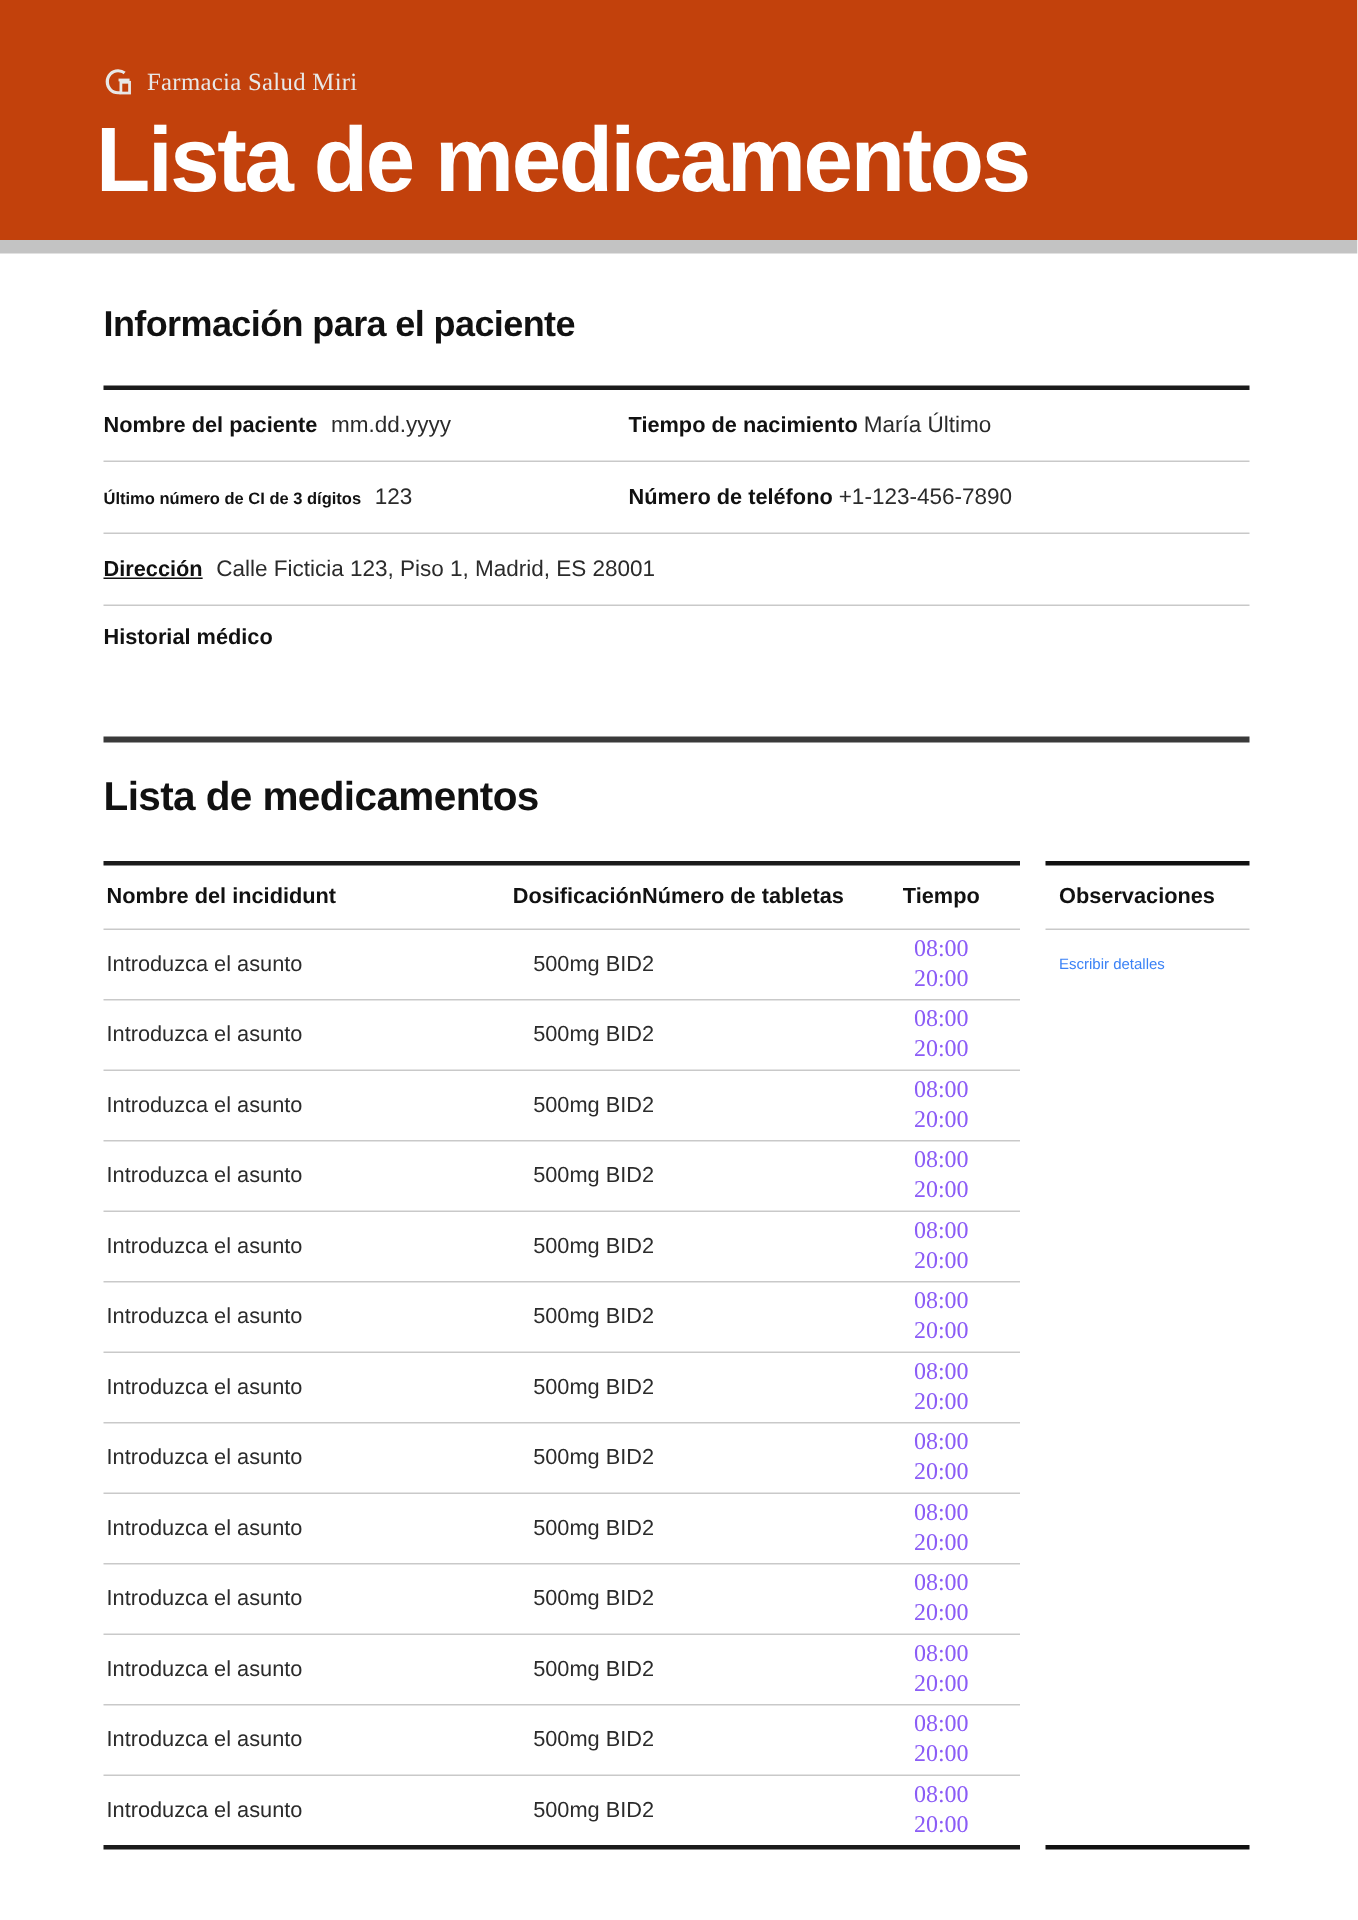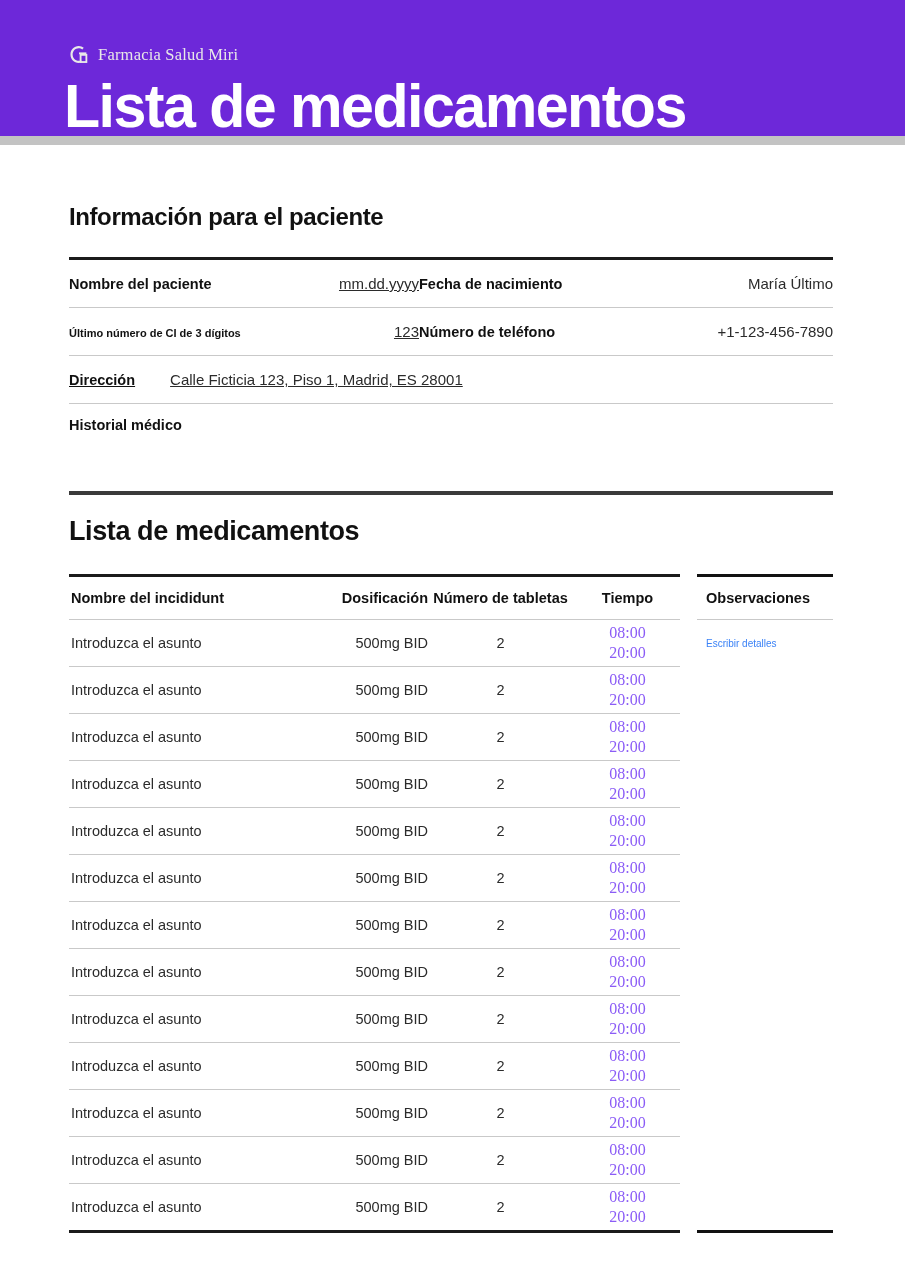--- a/index.html
+++ b/index.html
@@ -11,22 +11,22 @@
     width: 905px;
     height: 1280px;
     font-family: "Liberation Sans", sans-serif;
     color: #111111;
     overflow: hidden;
     position: relative;
   }
 
   
   .masthead {
-    background: #6d28d9;
-    height: 136px;
+    background: #c2410c;
+    height: 160px;
     padding: 0;
     position: relative;
     box-sizing: border-box;
   }
   .brand-row {
     position: absolute;
     left: 68px;
     top: 44px;
     display: flex;
     align-items: center;
@@ -91,38 +91,37 @@
 
   .info-row {
     display: flex;
     align-items: center;
     min-height: 47px;
     padding: 0;
   }
   .info-cell {
     display: flex;
     align-items: baseline;
-    gap: 30px;
-    justify-content: space-between;
+    gap: 4px;
   }
   .info-cell.left  { width: 350px; flex: none; }
   .info-cell.right { flex: 1; }
   .info-label {
     font-size: 14.5px;
     font-weight: bold;
     color: #111111;
     white-space: nowrap;
   }
   .info-label.tiny { font-size: 11px; }
   .info-value {
     font-size: 15px;
     color: #2b2b2b;
     white-space: nowrap;
   }
-  .info-cell.left .info-value { margin-left: 5px; text-decoration: underline; }
+  .info-cell.left .info-value { margin-left: 5px; }
   .addr-row .info-value { margin-left: 15px; }
 
   .history-row {
     display: flex;
     align-items: flex-start;
     padding-top: 13px;
     min-height: 74px;
     justify-content: space-between;
   }
   .history-label {
@@ -167,21 +166,21 @@
 
   .mrow {
     display: flex;
     align-items: center;
   }
   .mrow.head { height: 42px; }
   .mrow.body { height: 46px; }
 
   .c-name { width: 245px; flex: none; text-align: left; padding-left: 2px; }
   .c-dose { width: 112px; flex: none; text-align: right; }
-  .c-tabs { width: 145px; flex: none; text-align: center; }
+  .c-tabs { width: 145px; flex: none; }
   .c-time { width: 109px; flex: none; text-align: center; }
 
   .mrow.head > div {
     font-size: 14.5px;
     font-weight: bold;
     color: #111111;
     white-space: nowrap;
   }
   .mrow.body > div {
     font-size: 14.5px;
@@ -240,21 +239,21 @@
   <h2 class="section-title">Información para el paciente</h2>
 
   <hr class="rule-heavy">
 
   <div class="info-row">
     <div class="info-cell left">
       <span class="info-label">Nombre del paciente</span>
       <span class="info-value">mm.dd.yyyy</span>
     </div>
     <div class="info-cell right">
-      <span class="info-label">Fecha de nacimiento</span>
+      <span class="info-label">Tiempo de nacimiento</span>
       <span class="info-value">María Último</span>
     </div>
   </div>
 
   <hr class="rule-light">
 
   <div class="info-row">
     <div class="info-cell left">
       <span class="info-label tiny">Último número de CI de 3 dígitos</span>
       <span class="info-value">123</span>

